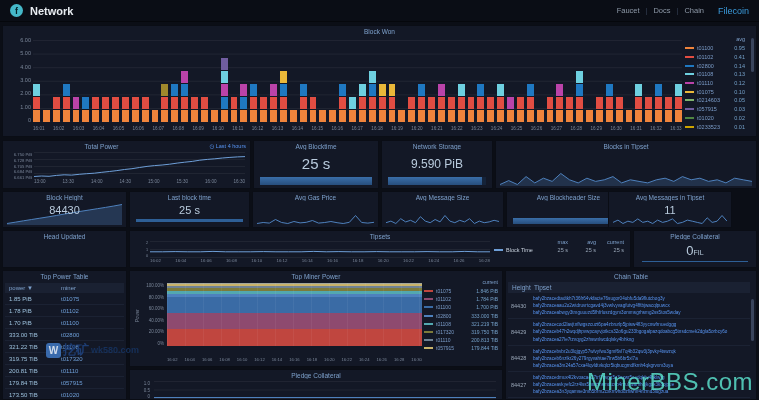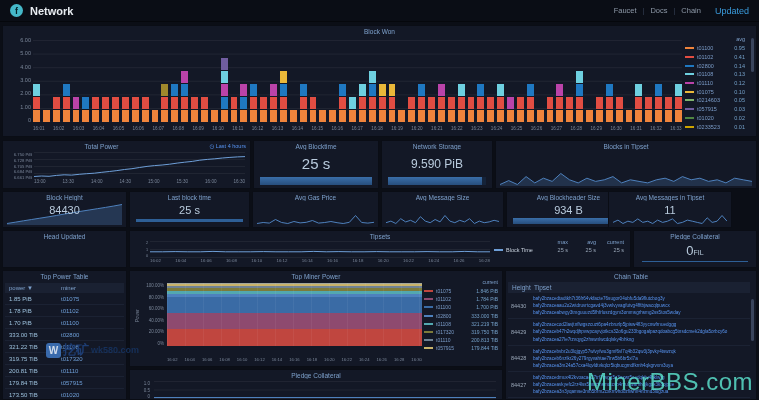--- a/index.html
+++ b/index.html
@@ -75,21 +75,21 @@
 
 <div class="hdr">
   <div class="logo">f</div>
   <div class="hdr-title">Network</div>
   <div class="hdr-right">
     <span class="hdr-link">Faucet</span>
     <span class="hdr-sep">|</span>
     <span class="hdr-link">Docs</span>
     <span class="hdr-sep">|</span>
     <span class="hdr-link">Chain</span>
-    <span class="hdr-testnet">Updated</span>
+    <span class="hdr-testnet">Filecoin</span>
   </div>
 </div>
 
 <div class="panel" style="left:2px;top:25px;width:755px;height:112px;">
   <div class="ptitle">Block Won</div>
   <div class="ylabels" style="left:2px;top:11px;width:26px;height:86px;font-size:5.5px;">
       <span>6.00</span>
       <span>5.00</span>
       <span>4.00</span>
       <span>3.00</span>
@@ -564,21 +564,20 @@
   <div class="ptitle">Avg Message Size</div>
   <div class="spark">
       <svg width="113" height="11">
         <polyline points="0,8.7 4.913043478260869,7.1 9.826086956521738,9.5 14.739130434782608,4.7 19.652173913043477,7.9 24.565217391304348,6.3 29.478260869565215,8.7 34.391304347826086,2.7 39.30434782608695,7.1 44.21739130434783,8.7 49.130434782608695,5.5 54.04347826086957,7.9 58.95652173913043,1.5 63.8695652173913,7.1 68.78260869565217,8.7 73.69565217391305,6.3 78.6086956521739,7.9 83.52173913043478,4.7 88.43478260869566,9.5 93.34782608695652,7.1 98.26086956521739,8.7 103.17391304347825,7.9 108.08695652173914,6.3 113,7.5" fill="none" stroke="#4E81BD" stroke-width="1"></polyline>
       </svg>
     </div>
 </div>
 
 <div class="panel" style="left:506px;top:191px;width:125px;height:37px;">
   <div class="ptitle">Avg Blockheader Size</div>
-  <div class="statval" style="top:12px;font-size:11px;">934 B</div>
   <div class="gauge" style="height:6px;">
       <div style="width:92%;"></div>
     </div>
 </div>
 
 <div class="panel" style="left:608px;top:191px;width:124px;height:37px;">
   <div class="ptitle">Avg Messages in Tipset</div>
   <div class="statval" style="top:12px;font-size:11px;z-index:2;">11</div>
   <div class="spark">
       <svg width="114" height="11">

